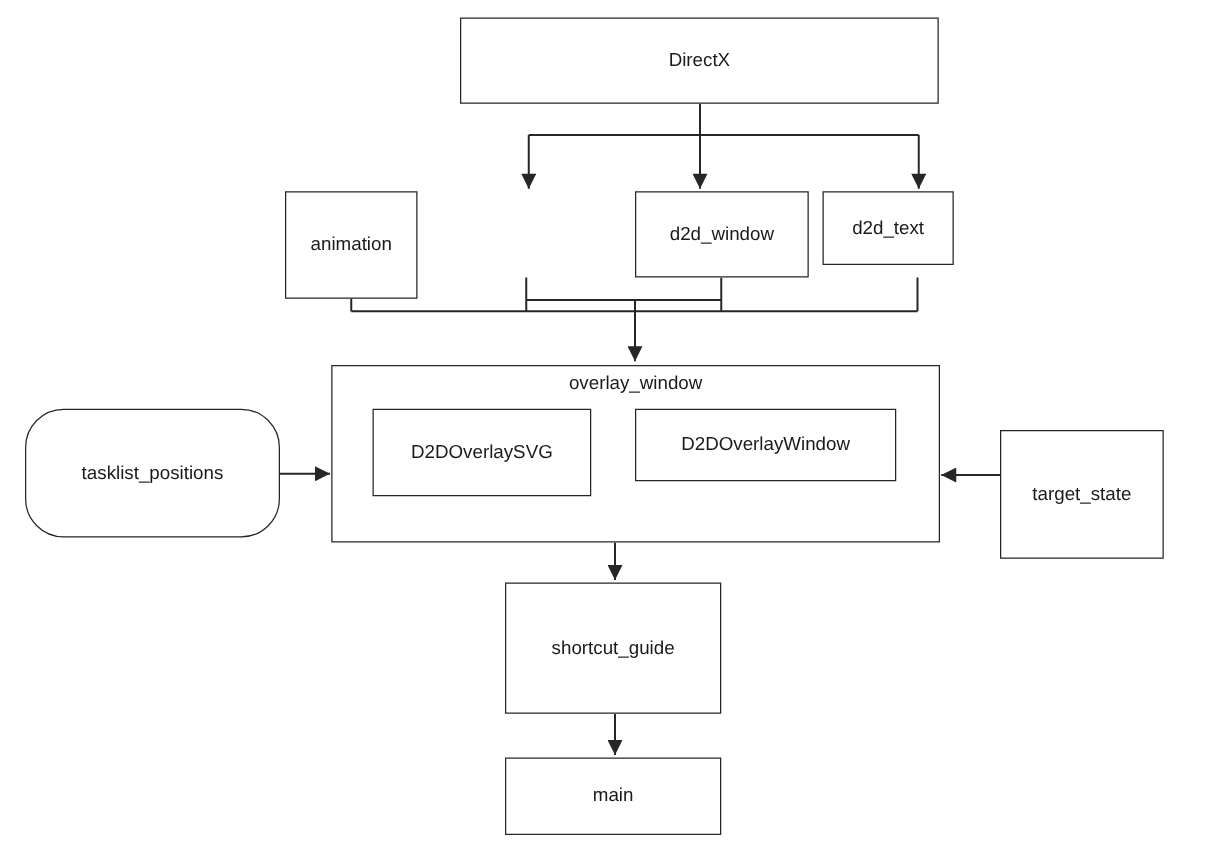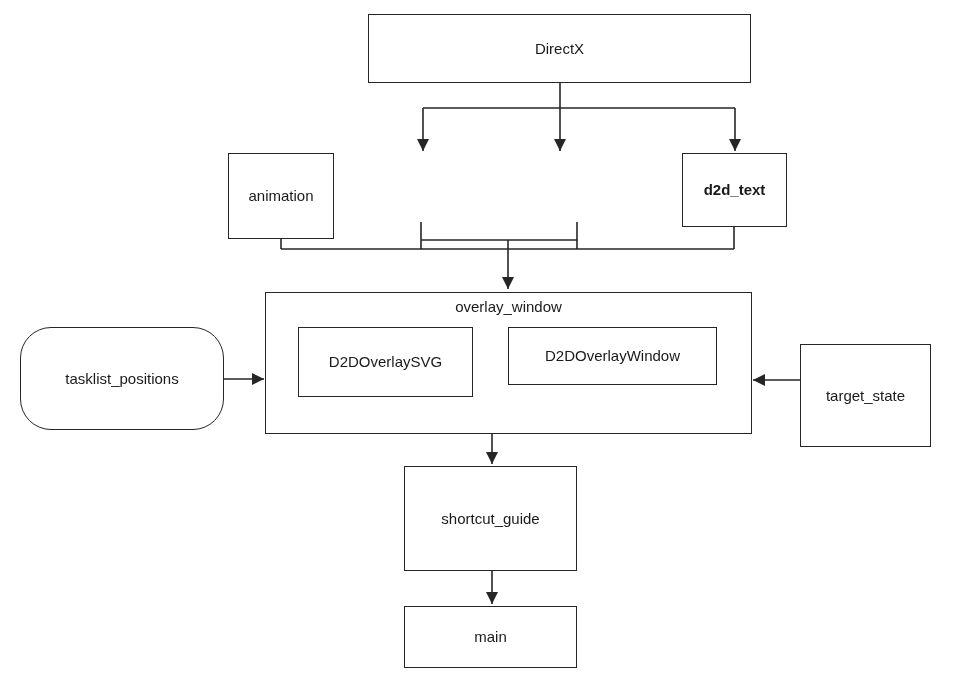--- a/index.html
+++ b/index.html
@@ -80,22 +80,25 @@
 
   <div class="node" style="left:368px;top:14px;width:383px;height:69px;text-align:right;">
     <span>DirectX</span>
   </div>
 
   <div class="node" style="left:228px;top:153px;width:106px;height:86px;">
     <span>animation</span>
   </div>
 
 
+  <div class="node" style="left:508px;top:153px;width:139px;height:69px;">
+    <span>d2d_window</span>
+  </div>
 
-  <div class="node" style="left:682px;top:153px;width:105px;height:74px;font-weight:bold;">
+  <div class="node" style="left:658px;top:153px;width:105px;height:59px;">
     <span>d2d_text</span>
   </div>
 
   <div class="group" style="left:265px;top:292px;width:487px;height:142px;">
     <span class="group-title">overlay_window</span>
   </div>
 
   <div class="node" style="left:298px;top:327px;width:175px;height:70px;">
     <span>D2DOverlaySVG</span>
   </div>

